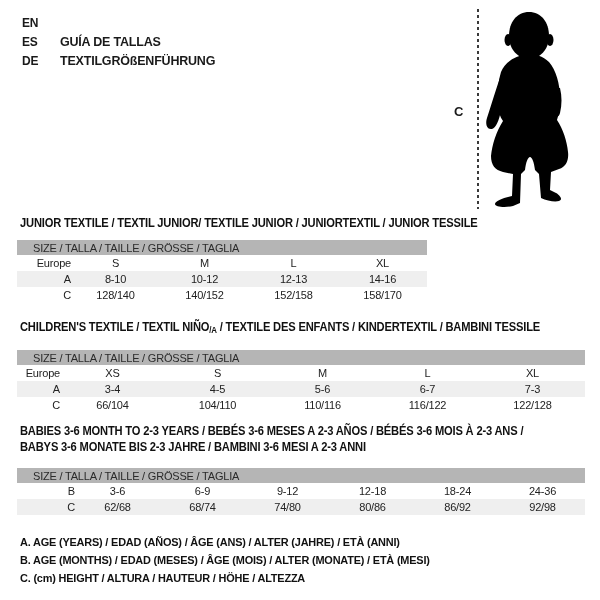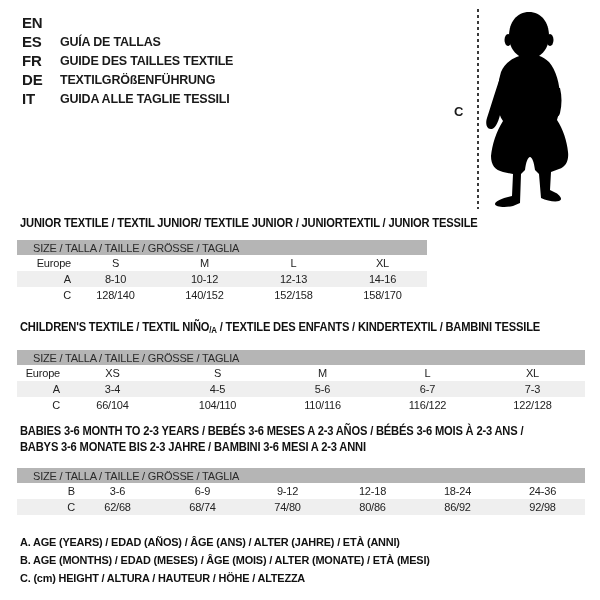--- a/index.html
+++ b/index.html
@@ -5,21 +5,21 @@
   html,body { margin:0; padding:0; background:#ffffff; }
   .page {
     position:relative; width:600px; height:600px; background:#ffffff;
     font-family:"Liberation Sans", sans-serif; color:#1a1a1a;
     letter-spacing:-0.2px; overflow:hidden;
   }
 
   
   .lang-list { position:absolute; left:22px; top:13px; }
   .lang-row { display:flex; height:19px; align-items:center; }
-  .lang-code { width:38px; font-weight:bold; font-size:15px; }
+  .lang-code { width:38px; font-weight:bold; font-size:12px; }
   .lang-label { font-weight:bold; font-size:12.5px; white-space:nowrap; }
 
   
   .measure-line {
     position:absolute; left:477px; top:9px; width:2px; height:200px;
     background:repeating-linear-gradient(to bottom,#3a3a3a 0 3px, transparent 3px 6px);
   }
   .measure-label { position:absolute; left:454px; top:104px; font-weight:bold; font-size:13px; }
   .baby-svg { position:absolute; left:483px; top:10px; }
 
@@ -60,30 +60,22 @@
 
   <div class="lang-list">
     <div class="lang-row">
       <span class="lang-code">EN</span>
     </div>
     <div class="lang-row">
       <span class="lang-code">ES</span>
       <span class="lang-label">GUÍA DE TALLAS</span>
     </div>
     <div class="lang-row">
-      <span class="lang-code">FR</span>
-      <span class="lang-label">GUIDE DES TAILLES TEXTILE</span>
-    </div>
-    <div class="lang-row">
       <span class="lang-code">DE</span>
       <span class="lang-label">TEXTILGRÖßENFÜHRUNG</span>
-    </div>
-    <div class="lang-row">
-      <span class="lang-code">IT</span>
-      <span class="lang-label">GUIDA ALLE TAGLIE TESSILI</span>
     </div>
   </div>
 
   <div class="measure-line"></div>
   <span class="measure-label">C</span>
   <svg class="baby-svg" width="95" height="198" viewBox="0 0 95 198">
     <g fill="#000000">
       <path d="M46,2 C58,2 66,12 66,26 C66,35 62,42 56,46 L36,46 C30,42 26,35 26,26 C26,12 34,2 46,2 Z"></path>
       <ellipse cx="25" cy="30" rx="3.5" ry="6"></ellipse>
       <ellipse cx="67" cy="30" rx="3.5" ry="6"></ellipse>

